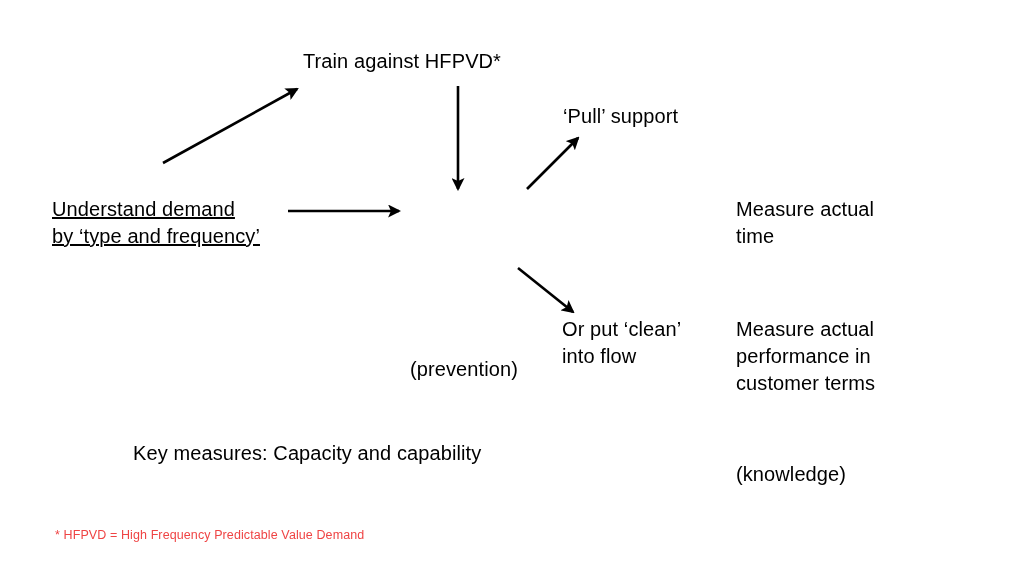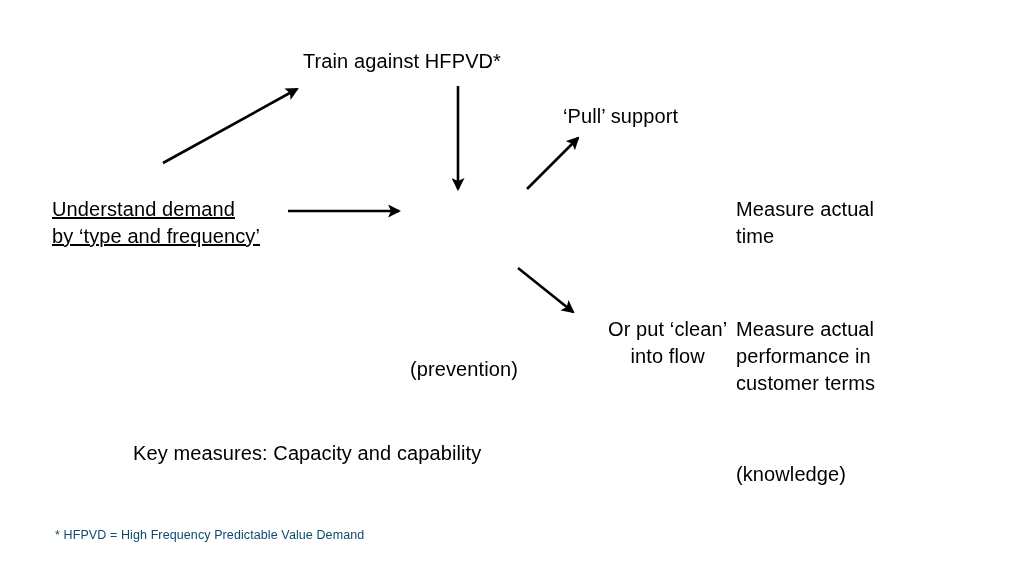--- a/index.html
+++ b/index.html
@@ -23,21 +23,21 @@
     font-size: 20px;
     line-height: 27px;
     color: #000000;
     white-space: pre-line;
     letter-spacing: 0.1px;
   }
   .footnote {
     position: absolute;
     font-size: 12.5px;
     line-height: 16px;
-    color: #0c4a6e;
+    color: #ef4444;
     letter-spacing: 0.1px;
   }
   svg.arrows {
     position: absolute;
     left: 0;
     top: 0;
     width: 1023px;
     height: 574px;
     pointer-events: none;
   }
@@ -66,21 +66,21 @@
 
   <div class="node" style="left:563px; top:103px;">‘Pull’ support</div>
 
   <div class="node" style="left:52px; top:196px;text-decoration:underline;">Understand demand
 by ‘type and frequency’</div>
 
 
   <div class="node" style="left:736px; top:196px;">Measure actual
 time</div>
 
-  <div class="node" style="left:608px; top:316px;text-align:center;">Or put ‘clean’
+  <div class="node" style="left:562px; top:316px;">Or put ‘clean’
 into flow</div>
 
   <div class="node" style="left:736px; top:316px;">Measure actual
 performance in
 customer terms</div>
 
   <div class="node" style="left:410px; top:356px;">(prevention)</div>
 
   <div class="node" style="left:133px; top:440px;">Key measures: Capacity and capability</div>
 

